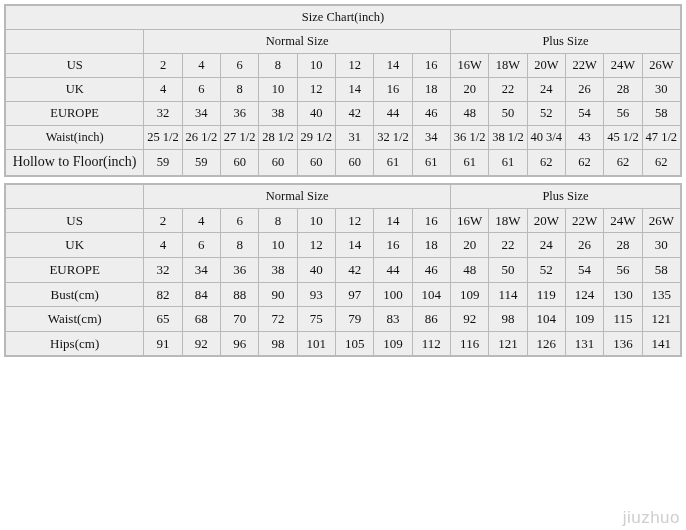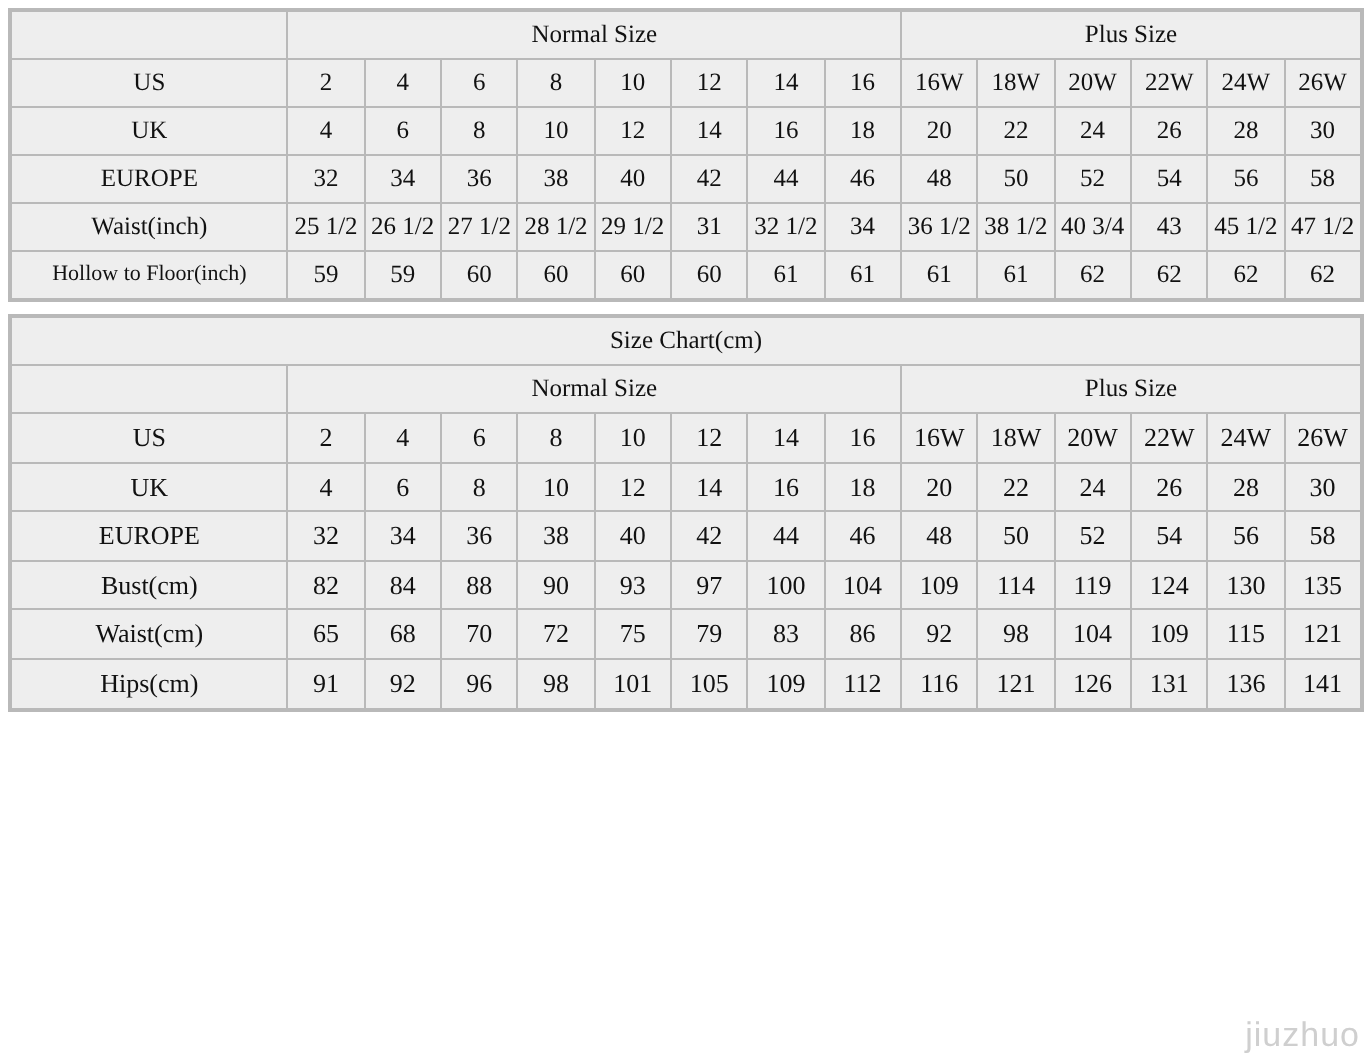--- a/index.html
+++ b/index.html
@@ -57,21 +57,21 @@
   }
   td.blank-corner {
     background: #eeeeee;
   }
   td.row-label {
     font-size: 14px;
     text-align: center;
     padding: 6px 4px;
   }
   td.row-label.wide-label {
-    font-size: 11px;
+    font-size: 14px;
   }
   td.val {
     font-size: 12.5px;
   }
   .cm-table td.val,
   .cm-table td.row-label {
     font-size: 13px;
   }
   .watermark {
     position: absolute;
@@ -88,20 +88,23 @@
 
 <div class="page">
 
   <div class="chart-block">
     <table class="size-table inch-table">
       <colgroup>
         <col style="width:20.5%">
         <col span="14" style="width:5.68%">
       </colgroup>
       <tbody>
+        <tr>
+          <td class="title-cell" colspan="15">Size Chart(inch)</td>
+        </tr>
         <tr>
           <td class="blank-corner"></td>
           <td class="group-head" colspan="8">Normal Size</td>
           <td class="group-head" colspan="6">Plus Size</td>
         </tr>
 
         <tr>
           <td class="row-label">US</td>
           <td class="val">2</td>
           <td class="val">4</td>
@@ -197,23 +200,20 @@
   </div>
 
   <div class="chart-block">
     <table class="size-table cm-table">
       <colgroup>
         <col style="width:20.5%">
         <col span="14" style="width:5.68%">
       </colgroup>
       <tbody>
         <tr>
-          <td class="title-cell" colspan="15">Size Chart(cm)</td>
-        </tr>
-        <tr>
           <td class="blank-corner"></td>
           <td class="group-head" colspan="8">Normal Size</td>
           <td class="group-head" colspan="6">Plus Size</td>
         </tr>
 
         <tr>
           <td class="row-label">US</td>
           <td class="val">2</td>
           <td class="val">4</td>
           <td class="val">6</td>

